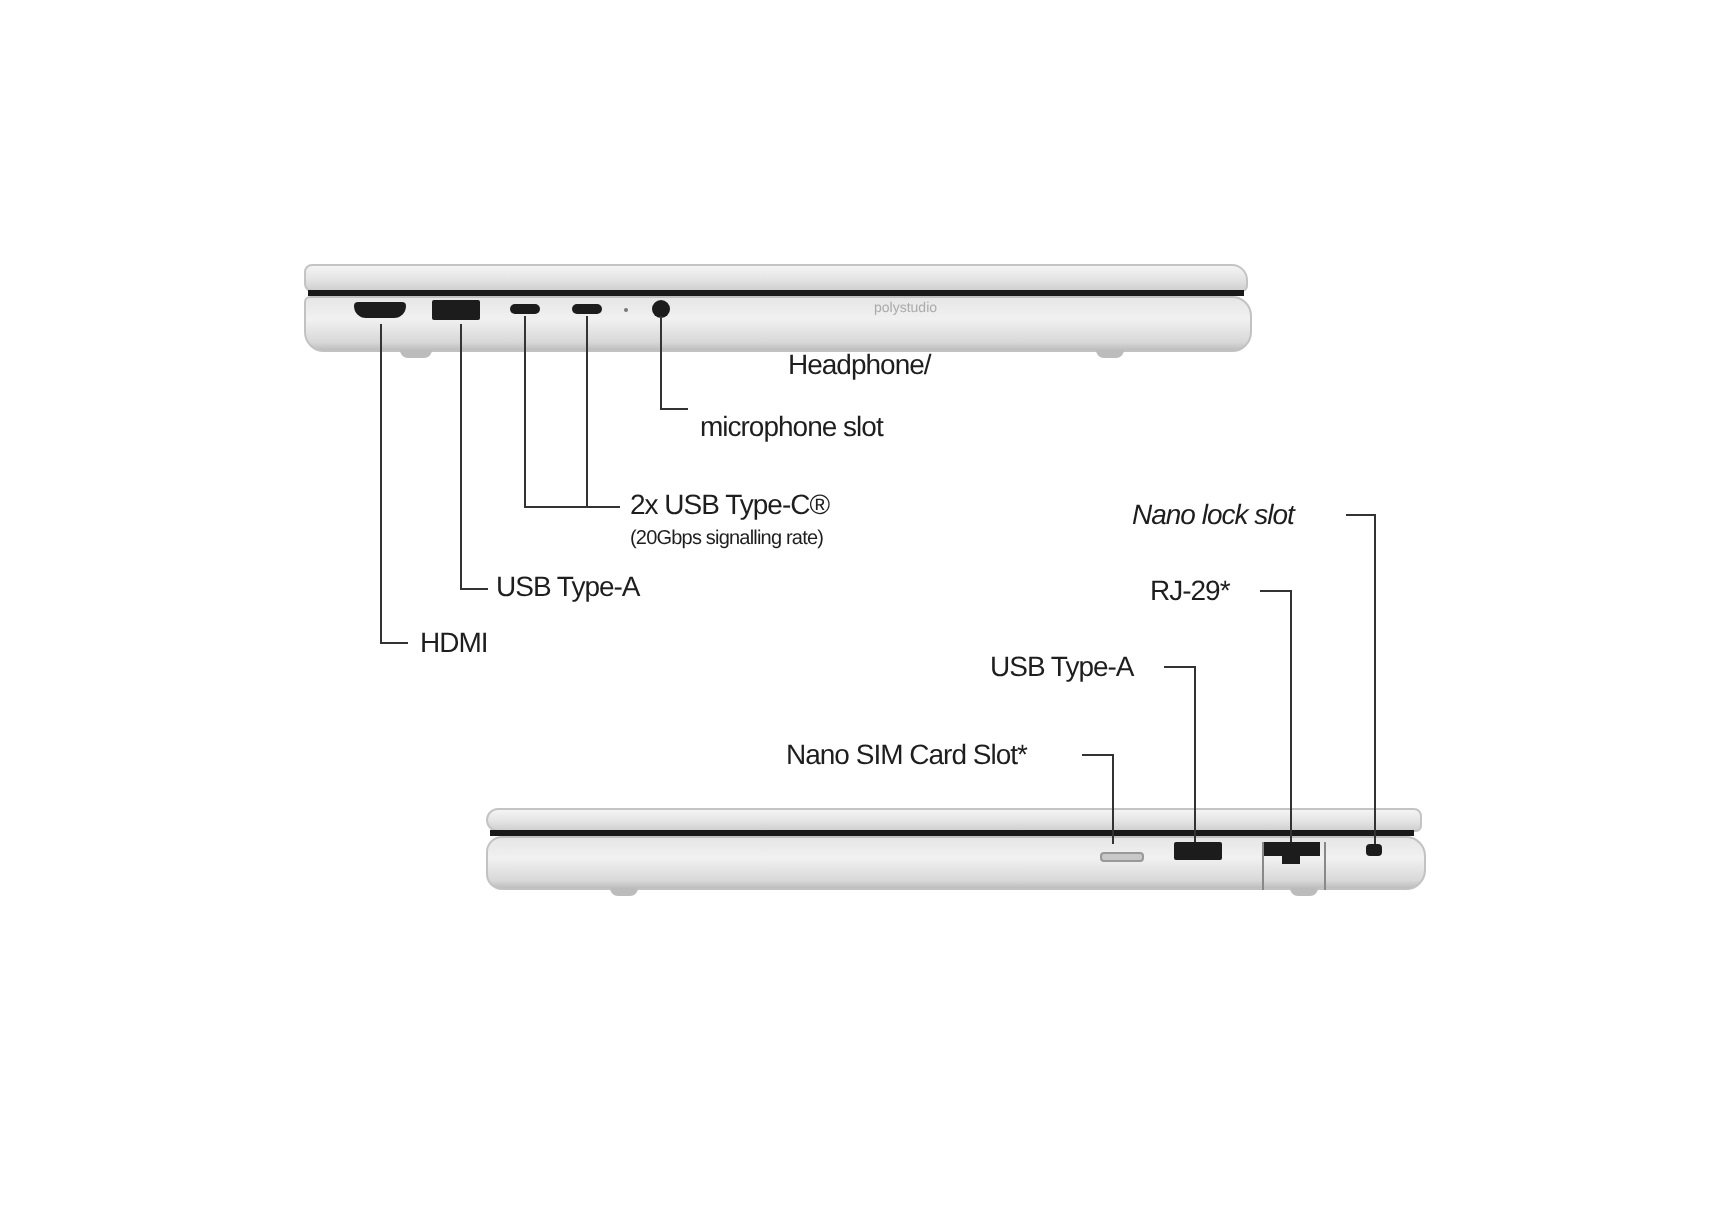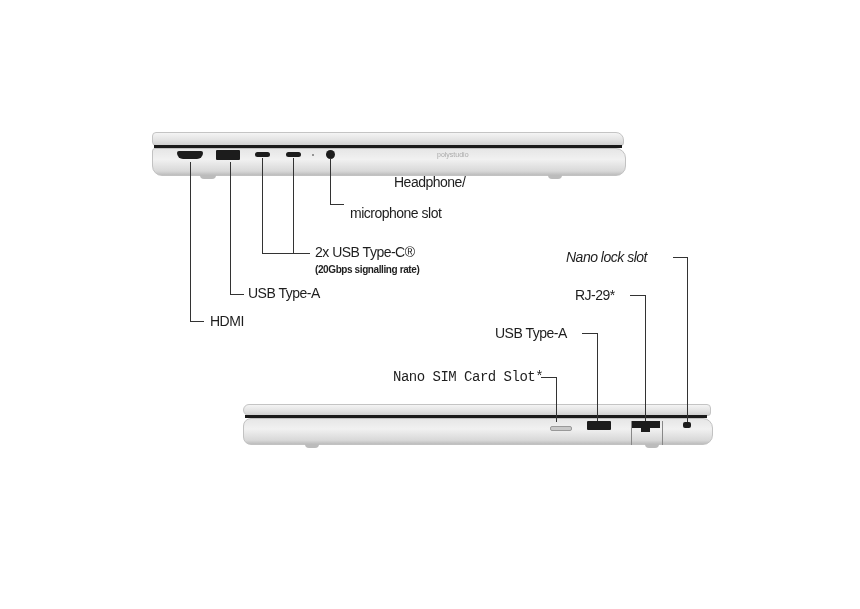--- a/index.html
+++ b/index.html
@@ -38,21 +38,21 @@
 <div class="abs line" style="left:230px;top:294px;width:14px;height:1px;"></div>
 <div class="abs line" style="left:262px;top:158px;width:1px;height:96px;"></div>
 <div class="abs line" style="left:293px;top:158px;width:1px;height:96px;"></div>
 <div class="abs line" style="left:262px;top:253px;width:48px;height:1px;"></div>
 <div class="abs line" style="left:330px;top:158px;width:1px;height:46px;"></div>
 <div class="abs line" style="left:330px;top:204px;width:14px;height:1px;"></div>
 
 <div class="abs label" style="left:350px;top:174px;margin-left:44px;">Headphone/</div>
 <div class="abs label" style="left:350px;top:205px;">microphone slot</div>
 <div class="abs label" style="left:315px;top:244px;">2x USB Type-C®</div>
-<div class="abs sublabel" style="left:315px;top:264px;font-weight:bold;">(20Gbps signalling rate)</div>
+<div class="abs sublabel" style="left:315px;top:264px;">(20Gbps signalling rate)</div>
 <div class="abs label" style="left:248px;top:285px;">USB Type-A</div>
 <div class="abs label" style="left:210px;top:313px;">HDMI</div>
 
 <div class="abs" style="left:243px;top:402px;width:470px;height:46px;">
   <div class="abs lid" style="left:0;top:2px;width:466px;height:10px;border-radius:6px 4px 3px 6px;"></div>
   <div class="abs seam" style="left:2px;top:13px;width:462px;height:3px;"></div>
   <div class="abs base" style="left:0;top:16px;width:468px;height:25px;border-radius:8px 10px 10px 8px;"></div>
   <div class="abs foot" style="left:62px;top:42px;width:14px;"></div>
   <div class="abs foot" style="left:402px;top:42px;width:14px;"></div>
   <div class="abs" style="left:307px;top:24px;width:20px;height:3px;background:#c8c8c8;border:1px solid #999;border-radius:2px;"></div>
@@ -68,13 +68,13 @@
 <div class="abs line" style="left:582px;top:333px;width:15px;height:1px;"></div>
 <div class="abs line" style="left:597px;top:333px;width:1px;height:88px;"></div>
 <div class="abs line" style="left:630px;top:295px;width:15px;height:1px;"></div>
 <div class="abs line" style="left:645px;top:295px;width:1px;height:126px;"></div>
 <div class="abs line" style="left:673px;top:257px;width:14px;height:1px;"></div>
 <div class="abs line" style="left:687px;top:257px;width:1px;height:165px;"></div>
 
 <div class="abs label" style="left:566px;top:249px;font-style:italic;">Nano lock slot</div>
 <div class="abs label" style="left:575px;top:287px;">RJ-29*</div>
 <div class="abs label" style="left:495px;top:325px;">USB Type-A</div>
-<div class="abs label" style="left:393px;top:369px;font-family:Liberation Mono, monospace;">Nano SIM Card Slot*</div>
+<div class="abs label" style="left:393px;top:369px;">Nano SIM Card Slot*</div>
 
 </body></html>

